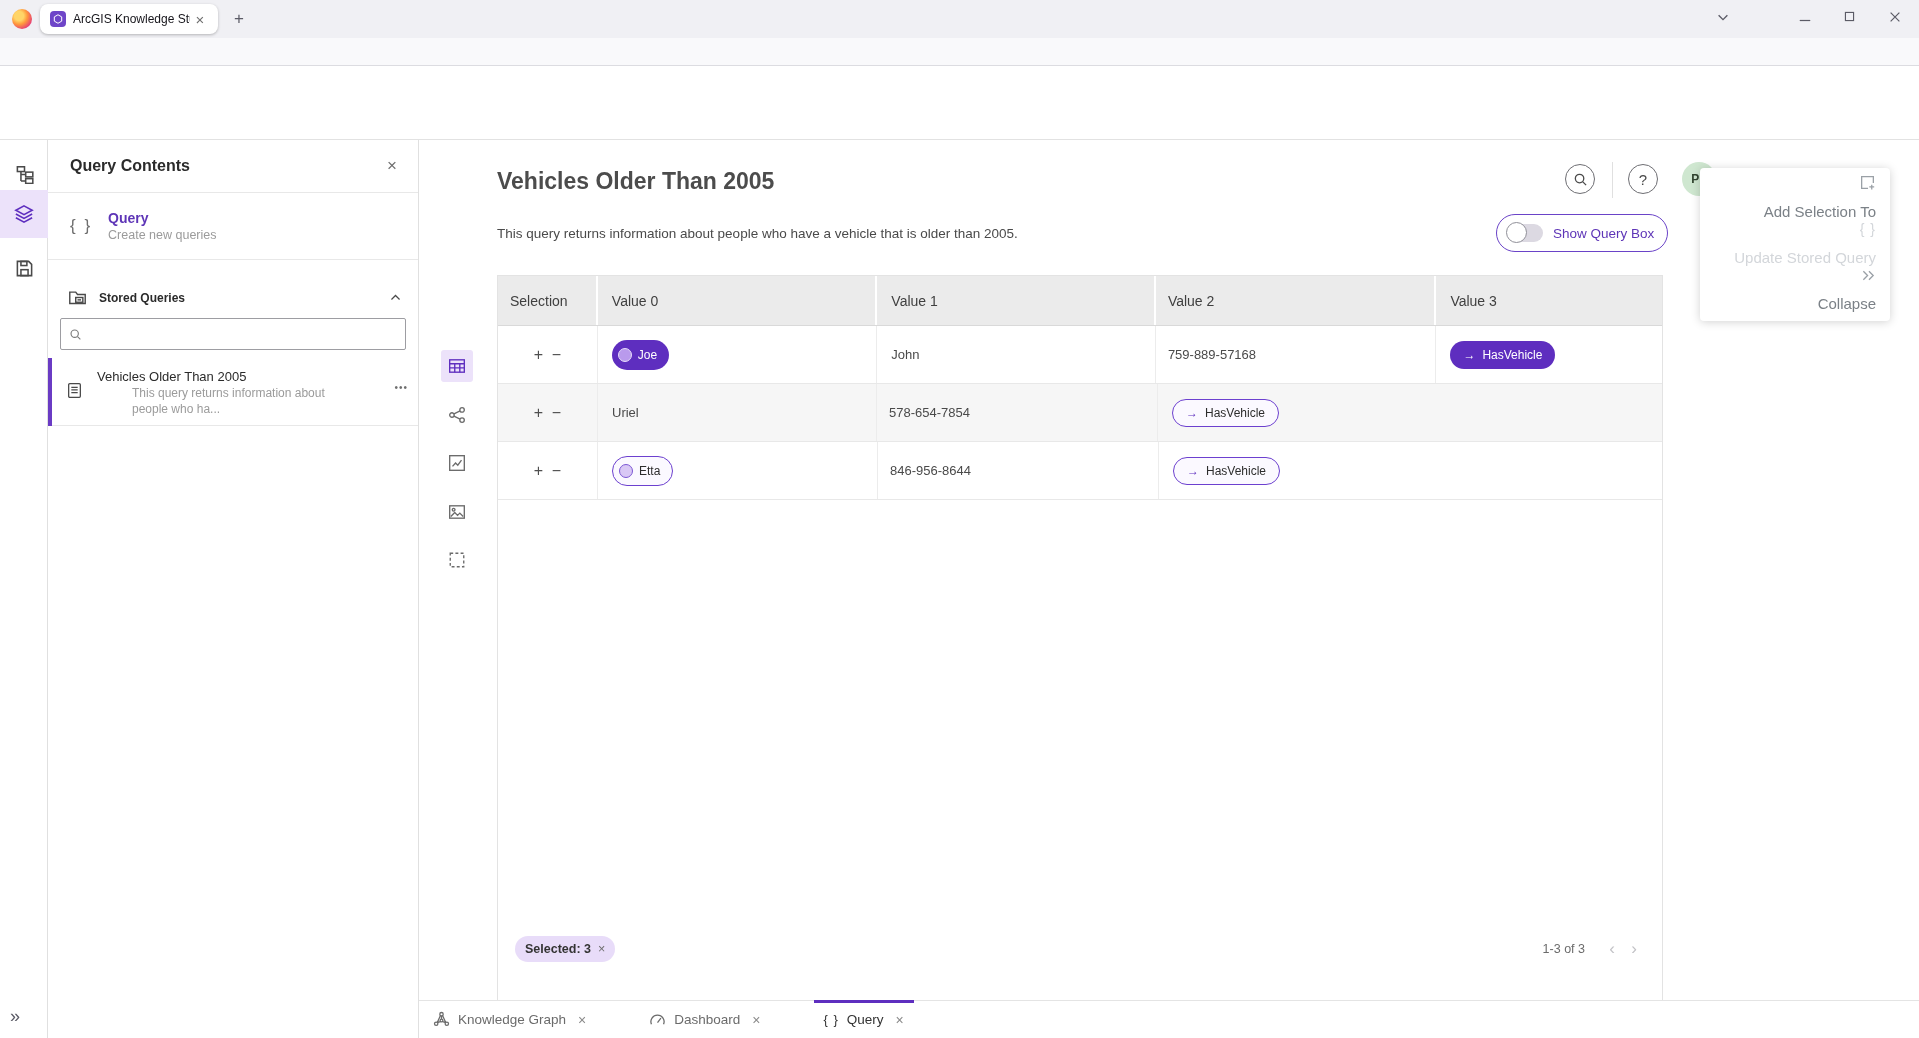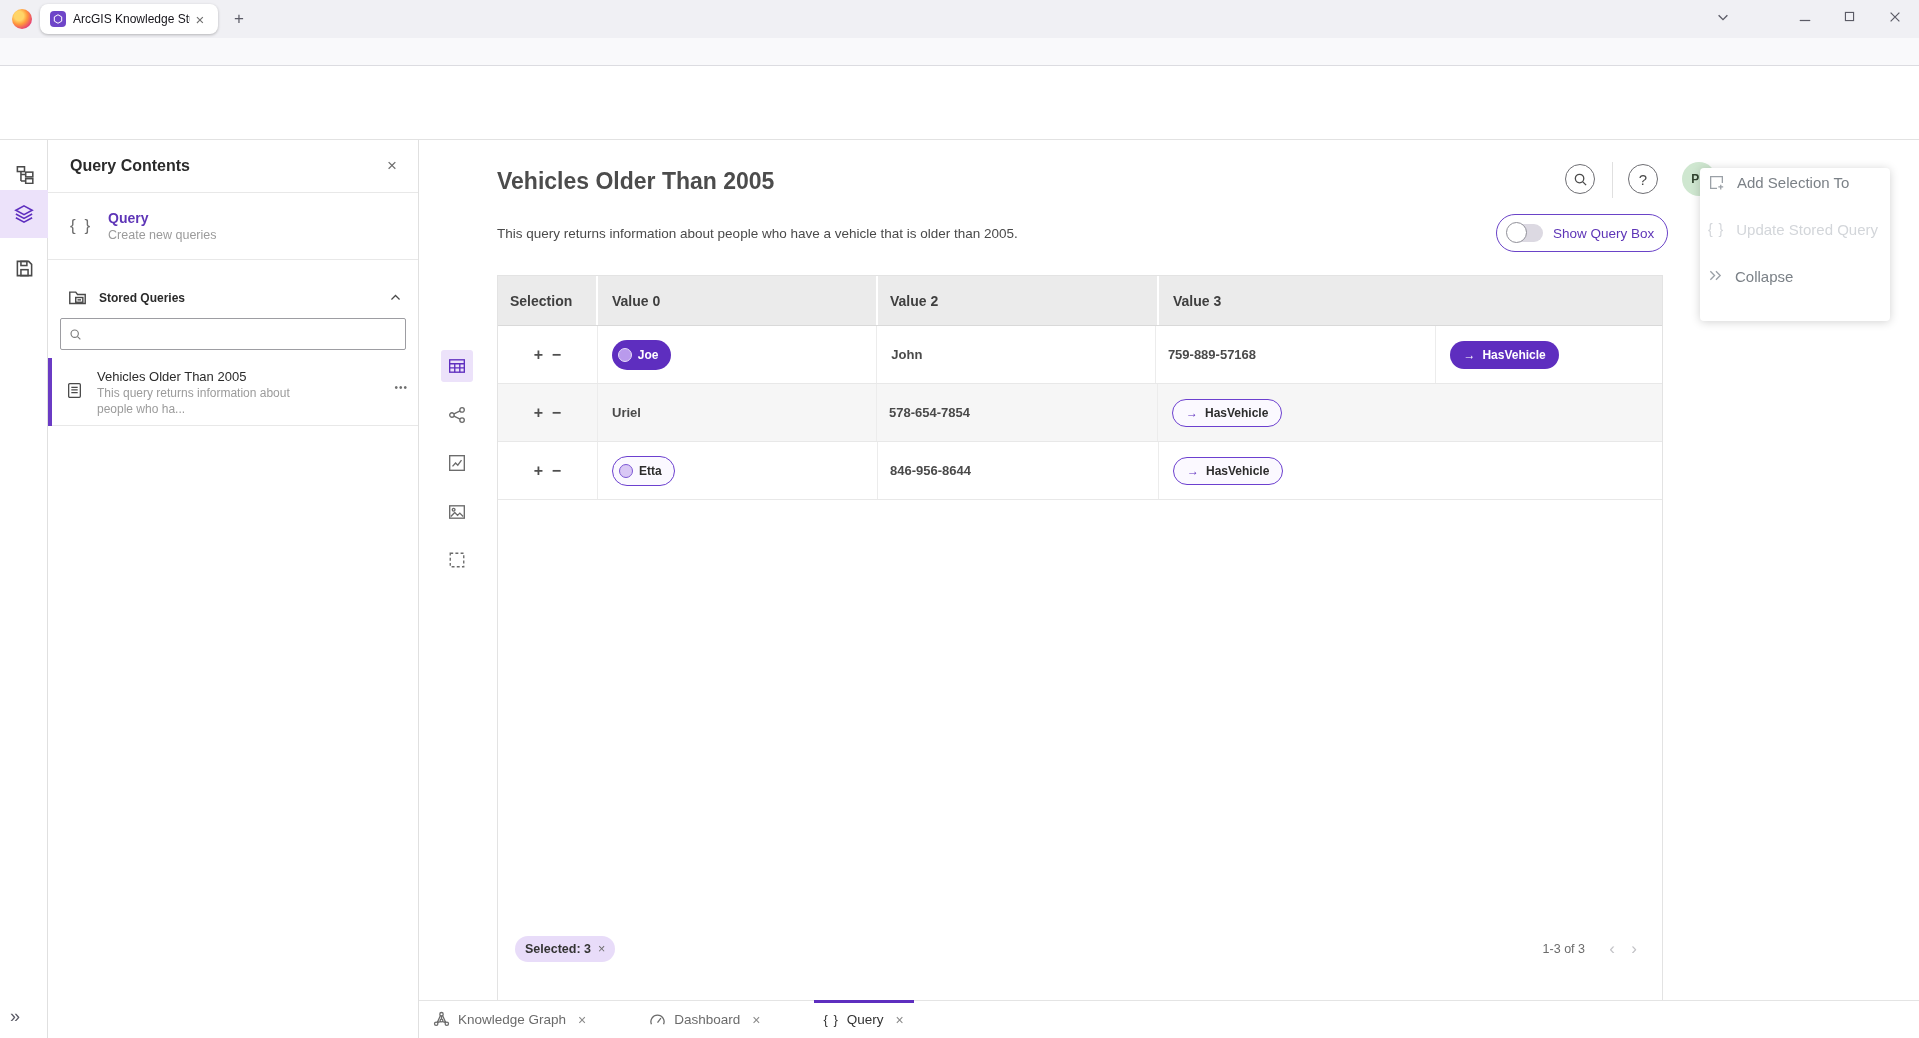--- a/index.html
+++ b/index.html
@@ -49,38 +49,38 @@
   .q-sub   { font-size:12.5px; color:#9b9b9b; line-height:16px; }
   .stored-hd { left:0; top:135px; width:370px; height:45px; display:flex; align-items:center; padding:0 16px 0 20px; color:#2b2b2b; }
   .stored-hd-title { font-size:12px; font-weight:600; margin-left:12px; flex:1; }
   .searchbox { left:12px; top:178px; width:346px; height:32px; border:1px solid #9d9da2; border-radius:2px;
                display:flex; align-items:center; padding:0 8px; background:#fff; }
   .searchbox input { border:0; outline:0; flex:1; font-size:13px; margin-left:6px; font-family:"Liberation Sans",sans-serif; }
   .stored-item { left:0; top:218px; width:370px; height:68px; border-bottom:1px solid #e8e8e8; background:#fff;
                  display:flex; align-items:flex-start; padding:10px 10px 0 16px; position:absolute; }
   .stored-item .selbar { position:absolute; left:0; top:0; width:4px; height:68px; background:#6a3bc4; }
   .si-title { font-size:13px; color:#2b2b2b; line-height:17px; }
-  .si-desc  { font-size:12px; color:#9b9b9b; line-height:16px; width:210px; }
+  .si-desc  { font-size:12px; color:#9b9b9b; line-height:16px; width:210px;margin-left:35px; }
   .ellipsis { font-size:10px; color:#6f6f6f; letter-spacing:1px; margin-left:auto; margin-top:14px; }
 
   
   .mini-btn { left:441px; width:32px; height:32px; border-radius:3px; display:flex; align-items:center; justify-content:center; color:#6b6b6b; }
   .mini-btn.sel { background:#ece2fa; color:#5e2ebf; }
 
   
   .main-title { left:497px; top:168px; font-size:23px; font-weight:600; color:#4c4c4c; }
   .main-desc  { left:497px; top:226px; font-size:13.5px; color:#4a4a4a; }
   .toggle-pill { left:1496px; top:214px; width:172px; height:38px; border:1.5px solid #6a43c8; border-radius:19px;
                  display:flex; align-items:center; padding:0 14px 0 10px; background:#fff; }
   .switch { width:36px; height:18px; border-radius:9px; background:#dcd9e2; position:relative; flex:none; }
   .knob { position:absolute; left:-1px; top:-2px; width:21px; height:21px; border-radius:50%; background:#fff; border:1.5px solid #8f8f98; }
   .toggle-label { font-size:13.5px; color:#5e35b7; margin-left:10px; white-space:nowrap; }
 
   
-  .tablewrap { left:497px; top:275px; width:1166px; height:760px; border:1px solid #e3e3e3; background:#fff;font-weight:bold; }
+  .tablewrap { left:497px; top:275px; width:1166px; height:760px; border:1px solid #e3e3e3; background:#fff; }
   .thead { display:flex; height:50px; background:#ebebeb; border-bottom:1px solid #d9d9d9; }
   .th { display:flex; align-items:center; padding-left:14px; font-size:14px; color:#3f3f3f; border-right:2px solid #fff; }
   .trow { display:flex; height:58px; border-bottom:1px solid #e8e8e8; background:#fff; }
   .trow.alt { background:#f6f6f6; }
   .td { display:flex; align-items:center; padding-left:14px; font-size:13px; color:#4a4a4a; border-right:1px solid #ececec; }
   .c0{width:100px; justify-content:center; padding-left:0;} .c1{width:280px;} .c2{width:279px;} .c3{width:281px;padding-left:12px;} .c4{width:226px; border-right:0;}
   .pm { font-size:16px; color:#4f4f4f; width:18px; text-align:center; }
   .chip { height:30px; border-radius:15px; display:flex; align-items:center; padding:0 12px 0 6px; font-size:12px; }
   .chip .dot { width:14px; height:14px; border-radius:50%; margin-right:6px; flex:none; }
   .chip.solid { background:#5e2ebf; color:#fff; }
@@ -95,21 +95,21 @@
   .hthumb { position:absolute; left:2px; top:2px; width:513px; height:7px; border-radius:4px; background:#c7c7c7; }
   .tfooter { left:497px; top:925px; width:1166px; height:48px; display:flex; align-items:center; padding:0 18px; }
   .selchip { height:26px; background:#e8dcf9; border-radius:13px; display:flex; align-items:center; padding:0 10px; gap:7px;
              font-size:12.5px; font-weight:600; color:#333; }
   .pageinfo { margin-left:auto; font-size:12.5px; color:#6b6b6b; }
   .pg { font-size:17px; color:#c2c2c6; width:22px; text-align:center; }
 
   
   .ctxmenu { left:1700px; top:168px; width:190px; background:#fff; border-radius:4px;
              box-shadow:0 1px 10px rgba(0,0,0,.18); padding:6px 0; z-index:20; }
-  .ctx-item { height:47px; display:flex; align-items:flex-start; padding:0 8px; gap:12px; font-size:15px; color:#7b8187; }
+  .ctx-item { height:47px; display:flex; align-items:flex-end; padding:0 14px; gap:12px; font-size:15px; color:#7b8187;flex-direction:column; }
   .ctx-item .ci { color:#9aa0a6; display:flex; }
   .ctx-item.disabled { color:#d3d6da; } .ctx-item.disabled .ci { color:#d3d6da; }
 
   
   .btabs { left:419px; top:1000px; width:1500px; height:38px; background:#fff; border-top:1px solid #e4e4e4; display:flex; align-items:center; }
   .btab2 { display:flex; align-items:center; gap:8px; font-size:13.5px; color:#6b6b6b; height:100%; padding:0 14px; position:relative; }
   .btab2 .tx { color:#8a8a8a; font-size:14px; margin-left:4px; }
   .btab2.active { color:#333; }
   .btab2.active .ind { position:absolute; left:4px; right:4px; top:-1px; height:3px; background:#5e2ebf; }
   svg { display:block; }
@@ -370,20 +370,21 @@
     <span class="switch">
         <span class="knob"></span>
       </span>
     <span class="toggle-label">Show Query Box</span>
   </div>
 
   <div class="abs tablewrap">
     <div class="thead">
       <div class="th c0" style="justify-content:flex-start;padding-left:12px;">Selection</div>
       <div class="th c1">Value 0</div>
+      <div class="th c2">Value 1</div>
       <div class="th c3">Value 2</div>
       <div class="th c4">Value 3</div>
     </div>
 
     <div class="trow">
       <div class="td c0">
           <span class="pm">+</span>
           <span class="pm">−</span>
         </div>
       <div class="td c1">

